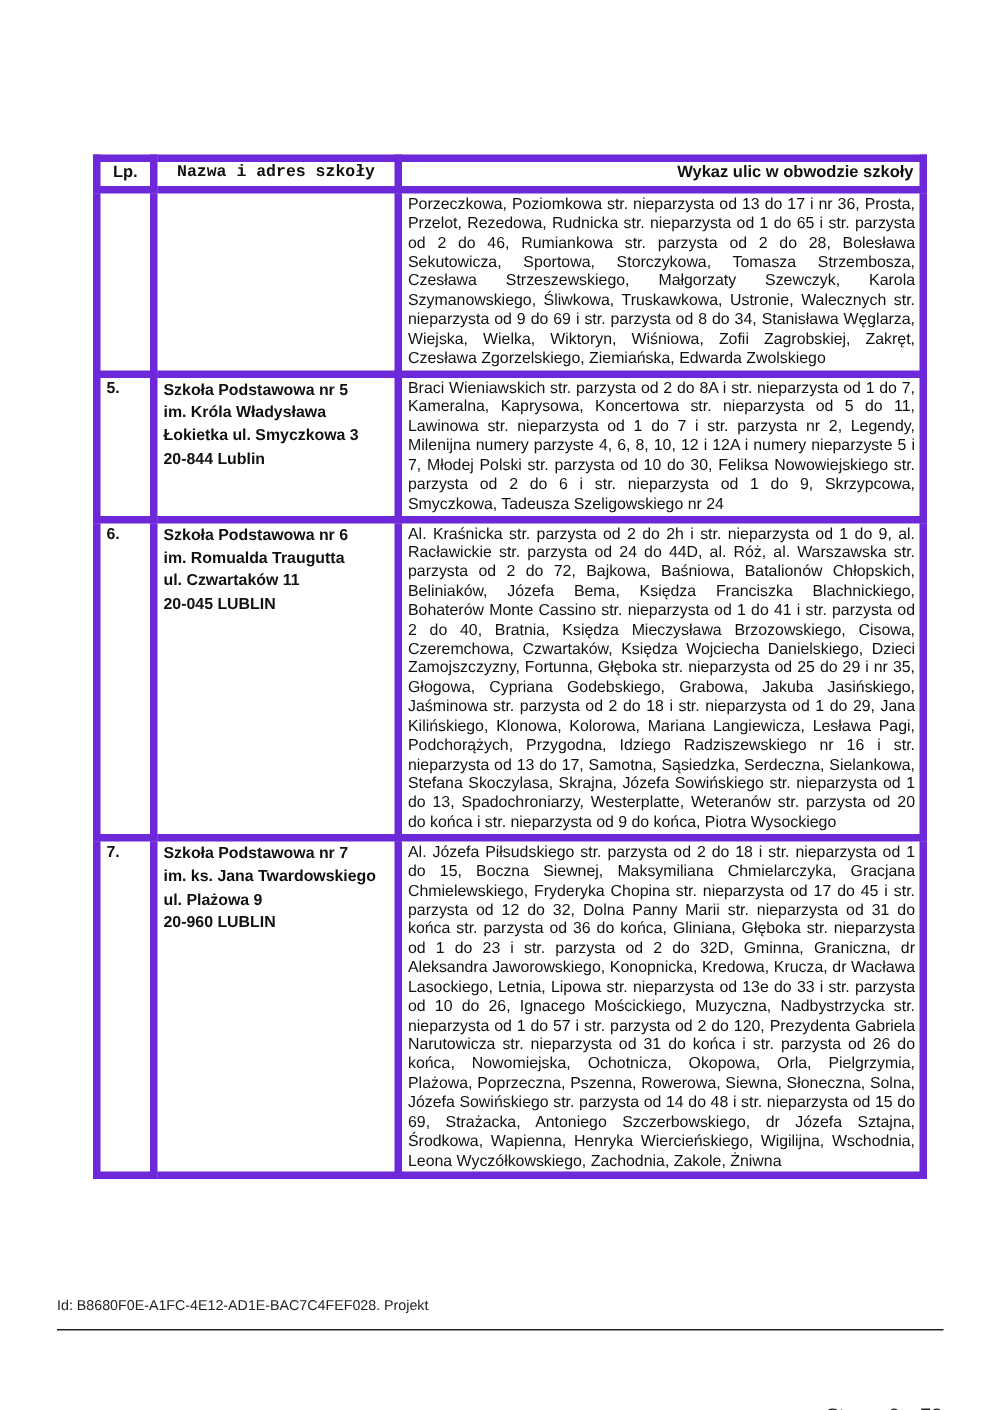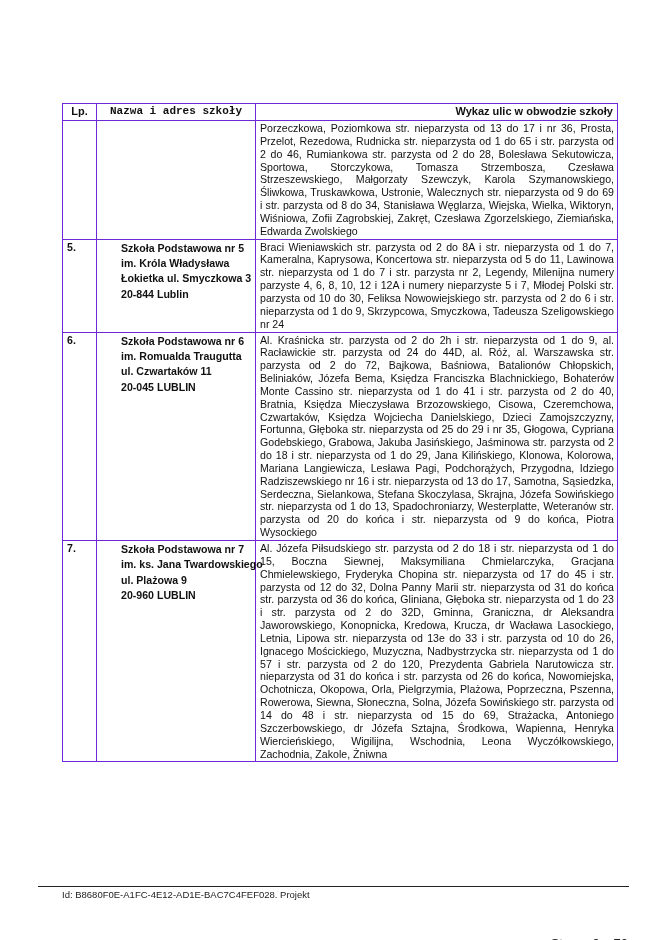--- a/index.html
+++ b/index.html
@@ -7,38 +7,38 @@
       width: 665px; height: 940px; position: relative; overflow: hidden;
       font-family: "Liberation Sans", sans-serif; color: #111;
     }
     .page { position: absolute; left: 0; top: 0; width: 665px; height: 940px; }
     table.schools {
       position: absolute; left: 62px; top: 103px; width: 556px;
       border-collapse: collapse; table-layout: fixed;
       font-size: 10.6px; line-height: 12.85px;
     }
     table.schools td, table.schools th {
-      border: 1px solid #6d28d9; vertical-align: top; padding: 1px 3px 1px 4px;
+      border: 5px solid #6d28d9; vertical-align: top; padding: 1px 3px 1px 4px;
     }
     table.schools th {
       font-weight: bold; font-size: 11px; height: 14px; padding: 1px 4px;
     }
     th.lp, td.lp { width: 25px; }
     th.name { width: 150px; text-align: center; font-family: Liberation Mono, monospace; }
     th.streets { text-align: right; }
     td.lp { font-weight: bold; padding-top: 3px; }
     td.name { font-weight: bold; line-height: 15.4px; padding-top: 2px; padding-left: 6px; }
     td.streets { text-align: justify; margin-top: 46px; }
-    .addr-line { display: block; white-space: nowrap; margin-left: 20px; }
+    .addr-line { display: block; white-space: nowrap; }
     .footer-rule {
       position: absolute; left: 38px; top: 886px; width: 591px; height: 0;
       border-top: 1px solid #222;
     }
     .footer-left {
-      position: absolute; left: 38px; top: 889px; font-size: 9.5px; color: #222; margin-left: 24px;
+      position: absolute; left: 38px; top: 865px; font-size: 9.5px; color: #222;
     }
     .footer-right {
       position: absolute; right: 37px; top: 936px; font-size: 13px; color: #222;
     }
   </style>
 </head>
 <body>
 
 <div class="page">
   <table class="schools">

